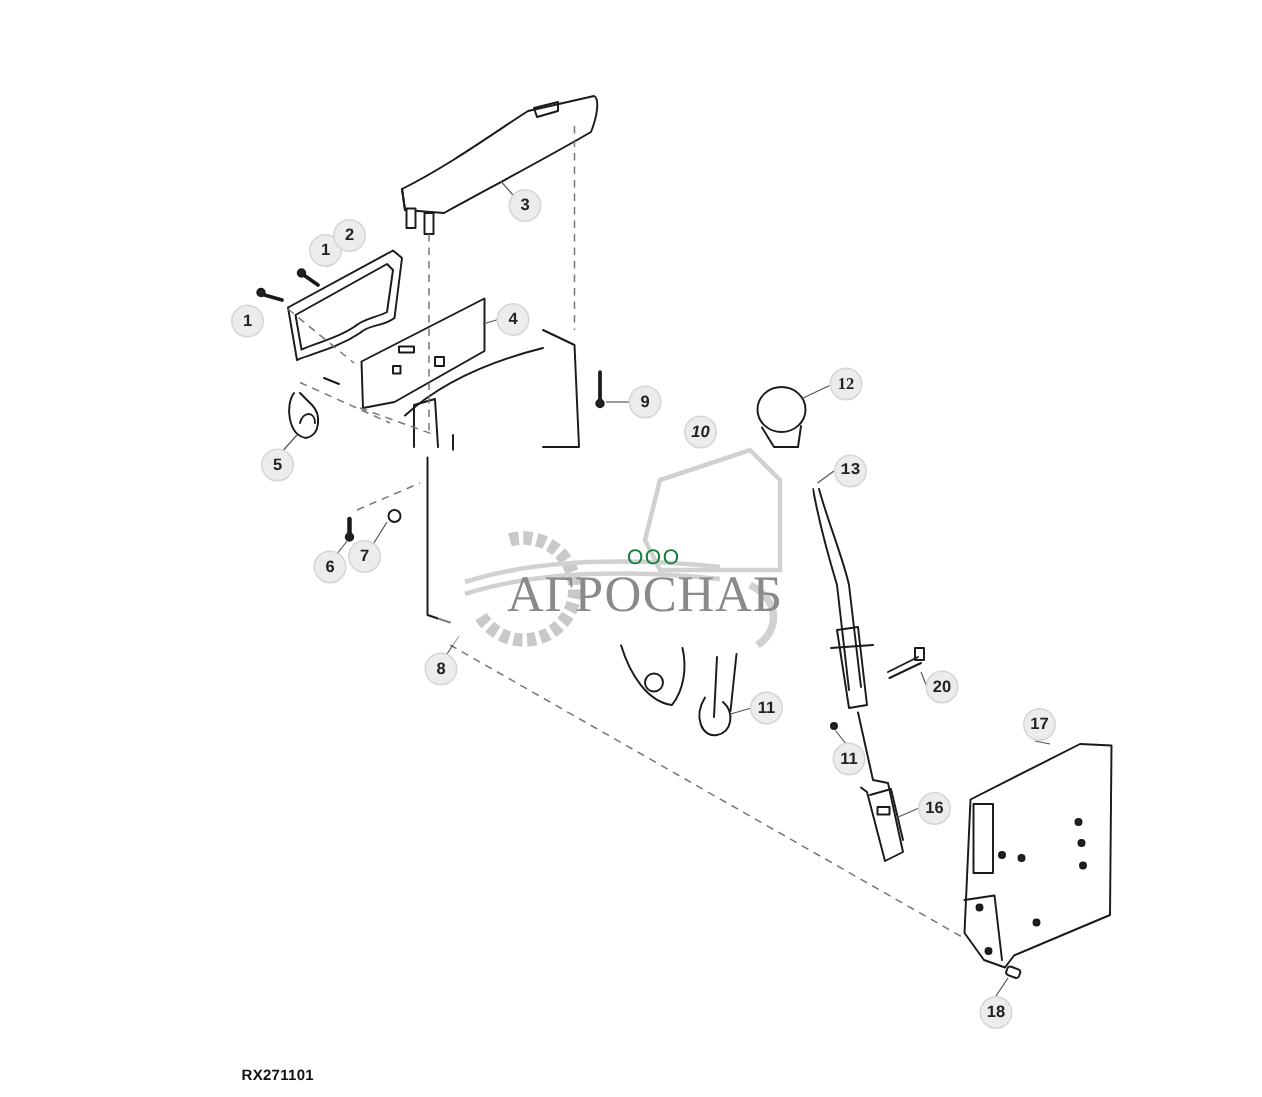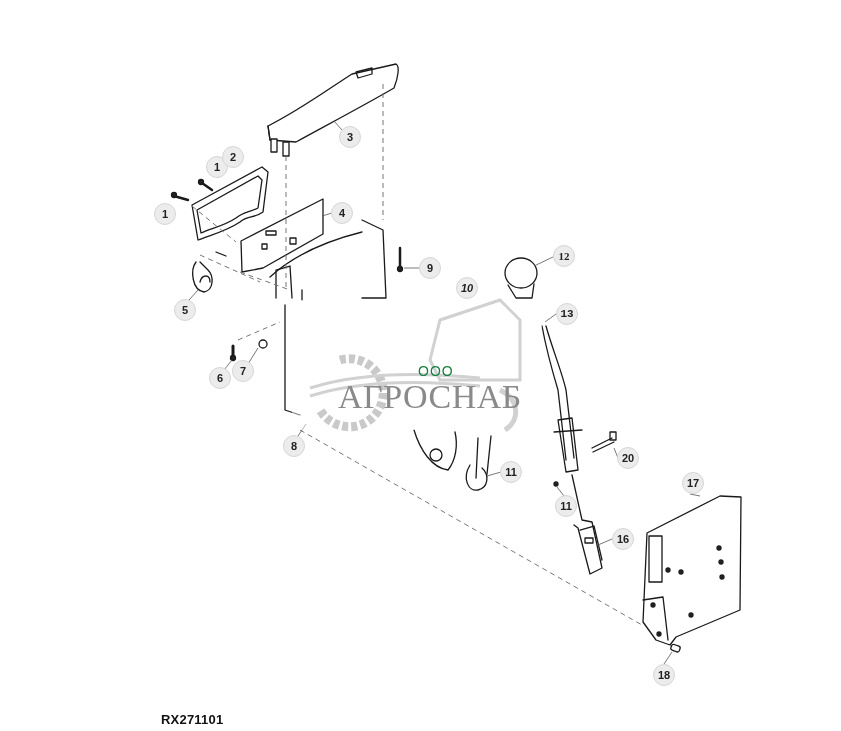--- a/index.html
+++ b/index.html
@@ -1,21 +1,21 @@
 <!DOCTYPE html>
 <html><head>
 <meta charset="utf-8">
 <style>
   html,body{margin:0;padding:0;background:#ffffff;}
   body{width:841px;height:731px;position:relative;overflow:hidden;font-family:"Liberation Sans",sans-serif;}
   #diagram{position:absolute;left:0;top:0;width:841px;height:731px;}
   .callout{position:absolute;width:22px;height:22px;border-radius:50%;background:#ececec;border:1px solid #d6d6d6;
     display:flex;align-items:center;justify-content:center;font-size:11px;font-weight:bold;color:#222;
     transform:translate(-50%,-50%);box-sizing:border-box;}
-  .figure-id{position:absolute;left:161px;top:712px;font-size:13px;font-weight:bold;color:#111;letter-spacing:0.2px;}
+  .figure-id{position:absolute;left:161px;top:712px;font-size:10px;font-weight:bold;color:#111;letter-spacing:0.2px;}
   .wm-ooo{position:absolute;left:418px;top:363px;font-size:14px;color:#15803d;letter-spacing:1px;}
   .wm-brand{position:absolute;left:338px;top:378px;font-family:Liberation Serif, serif;font-size:34px;color:#8a8a8a;letter-spacing:0.5px;}
 </style>
 </head>
 <body>
 
 <svg id="diagram" viewBox="0 0 841 731" xmlns="http://www.w3.org/2000/svg">
   <g fill="none" stroke="#1a1a1a" stroke-width="1.3" stroke-linejoin="round" stroke-linecap="round">
 
     <g>

